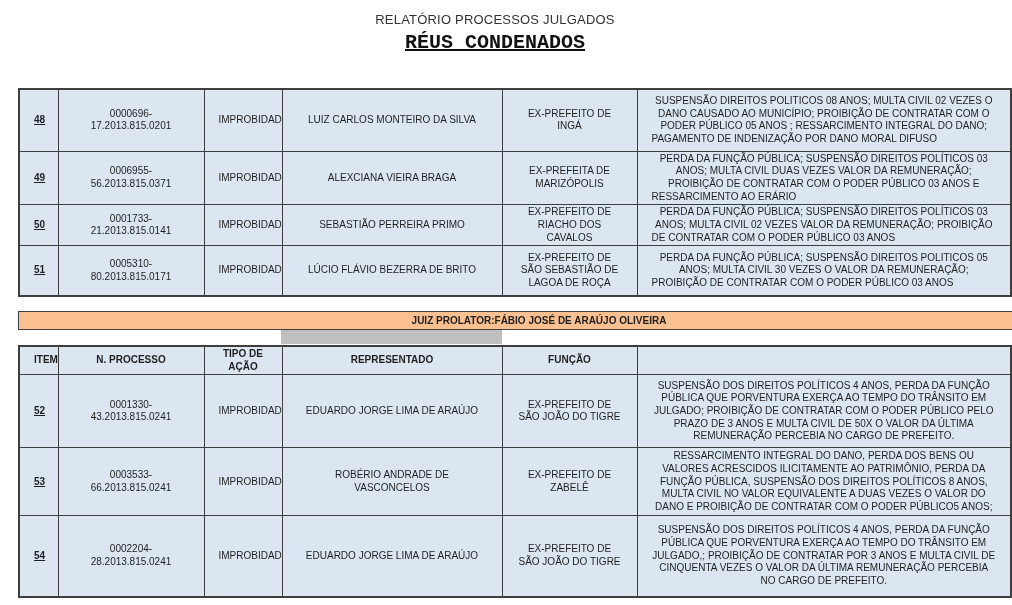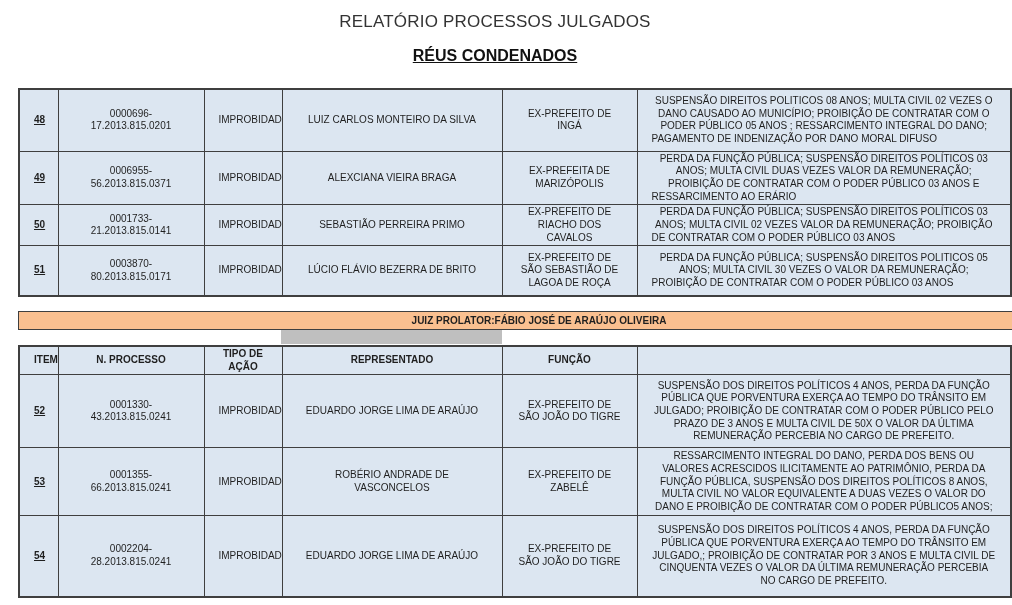--- a/index.html
+++ b/index.html
@@ -2,22 +2,22 @@
 <html lang="pt"><head>
 <meta charset="utf-8">
 <style>
   html,body{margin:0;padding:0;}
   body{
     width:1012px;height:605px;background:#ffffff;position:relative;
     font-family:"Liberation Sans","DejaVu Sans",sans-serif;color:#1f1f1f;
     overflow:hidden;
   }
   .titles{position:absolute;top:12px;left:0;width:990px;text-align:center;}
-  .title-line1{font-size:17px;color:#333;letter-spacing:.2px;}
-  .title-line2{font-size:16px;font-weight:bold;text-decoration:underline;margin-top:15px;color:#111;}
+  .title-line1{font-size:13px;color:#333;letter-spacing:.2px;}
+  .title-line2{font-size:20px;font-weight:bold;text-decoration:underline;margin-top:4px;color:#111;font-family:Liberation Mono, monospace;}
 
   table.rpt{border-collapse:collapse;table-layout:fixed;position:absolute;left:18px;width:992px;background:#dce6f1;}
   table.rpt td,table.rpt th{
     border:1px solid #3f3f3f;background:#dce6f1;
     font-size:10px;line-height:1.27;padding:1px 14px;vertical-align:middle;
     text-align:center;overflow:hidden;
   }
   table.rpt{border:2px solid #3f3f3f;}
   td.item{font-weight:bold;font-size:11px;text-decoration:underline;}
   td.sent-just{text-align:justify;text-align-last:left;padding:2px 5px;}
@@ -74,21 +74,21 @@
     <tr style="height:41px;">
       <td class="item">50</td>
       <td>0001733-21.2013.815.0141</td>
       <td>IMPROBIDADE</td>
       <td>SEBASTIÃO  PERREIRA PRIMO</td>
       <td>EX-PREFEITO DE RIACHO DOS CAVALOS</td>
       <td class="sent-just">PERDA DA FUNÇÃO PÚBLICA; SUSPENSÃO DIREITOS POLÍTICOS 03 ANOS; MULTA CIVIL 02 VEZES VALOR DA REMUNERAÇÃO; PROIBIÇÃO DE CONTRATAR COM O PODER PÚBLICO 03 ANOS</td>
     </tr>
     <tr style="height:50px;">
       <td class="item">51</td>
-      <td>0003870-80.2013.815.0171</td>
+      <td>0005310-80.2013.815.0171</td>
       <td>IMPROBIDADE</td>
       <td>LÚCIO FLÁVIO BEZERRA DE BRITO</td>
       <td>EX-PREFEITO DE SÃO SEBASTIÃO DE LAGOA DE ROÇA</td>
       <td class="sent-just">PERDA DA FUNÇÃO PÚBLICA; SUSPENSÃO DIREITOS POLITICOS 05 ANOS; MULTA CIVIL 30 VEZES O VALOR DA REMUNERAÇÃO; PROIBIÇÃO DE CONTRATAR COM O PODER PÚBLICO 03 ANOS</td>
     </tr>
   </tbody>
 </table>
 
 <div class="band">
   <span>JUIZ PROLATOR:FÁBIO JOSÉ DE ARAÚJO OLIVEIRA</span>
@@ -117,21 +117,21 @@
     <tr style="height:73px;">
       <td class="item">52</td>
       <td>0001330-43.2013.815.0241</td>
       <td>IMPROBIDADE</td>
       <td>EDUARDO JORGE LIMA DE ARAÚJO</td>
       <td>EX-PREFEITO DE SÃO JOÃO DO TIGRE</td>
       <td class="sent-center">SUSPENSÃO DOS DIREITOS POLÍTICOS 4 ANOS, PERDA DA FUNÇÃO PÚBLICA QUE PORVENTURA EXERÇA AO TEMPO DO TRÂNSITO EM JULGADO; PROIBIÇÃO DE CONTRATAR COM O PODER PÚBLICO PELO PRAZO DE 3 ANOS E MULTA CIVIL DE 50X O VALOR DA ÚLTIMA REMUNERAÇÃO PERCEBIA NO CARGO DE PREFEITO.</td>
     </tr>
     <tr style="height:68px;">
       <td class="item">53</td>
-      <td>0001355-66.2013.815.0241</td>
+      <td>0003533-66.2013.815.0241</td>
       <td>IMPROBIDADE</td>
       <td>ROBÉRIO ANDRADE DE VASCONCELOS</td>
       <td>EX-PREFEITO DE ZABELÊ</td>
       <td class="sent-center">RESSARCIMENTO INTEGRAL DO DANO, PERDA DOS BENS OU VALORES ACRESCIDOS ILICITAMENTE AO PATRIMÔNIO, PERDA DA FUNÇÃO PÚBLICA, SUSPENSÃO DOS DIREITOS POLÍTICOS 8 ANOS, MULTA CIVIL NO VALOR EQUIVALENTE A DUAS VEZES O VALOR DO DANO E PROIBIÇÃO DE CONTRATAR COM O PODER PÚBLICO5 ANOS;</td>
     </tr>
     <tr style="height:81px;">
       <td class="item">54</td>
       <td>0002204-28.2013.815.0241</td>
       <td>IMPROBIDADE</td>
       <td>EDUARDO JORGE LIMA DE ARAÚJO</td>

